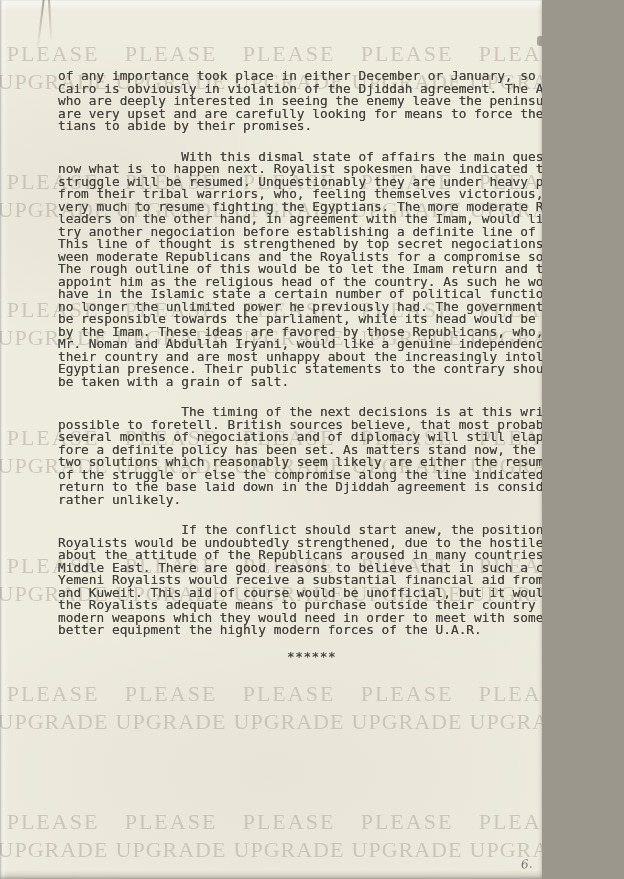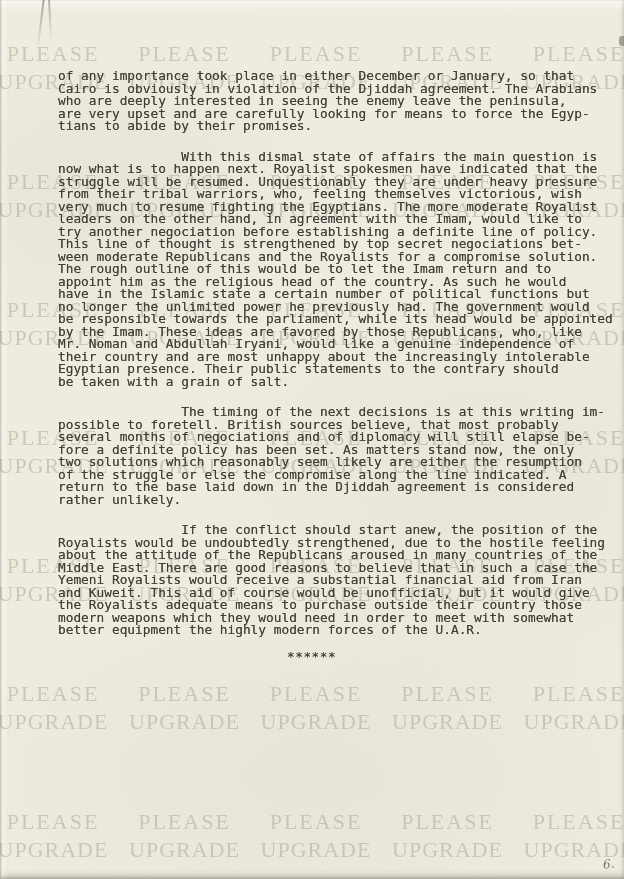--- a/index.html
+++ b/index.html
@@ -1,18 +1,18 @@
 <!DOCTYPE html>
 <html style="--paper: #eeebdf; --ink: #403e36; --watermark: #9e9888;"><head>
 <meta charset="utf-8">
 <style>
   html, body { margin: 0; padding: 0; background: #9c978c; }
   .page {
     position: relative;
-    width: 624px;
+    width: 542px;
     height: 879px;
     overflow: hidden;
     background-color: var(--paper, #eeebdf);
     background-image:
       radial-gradient(ellipse 320px 220px at 18% 22%, rgba(216,210,194,0.30), transparent 70%),
       radial-gradient(ellipse 420px 320px at 78% 55%, rgba(219,213,199,0.28), transparent 72%),
       radial-gradient(ellipse 500px 260px at 50% 88%, rgba(213,207,191,0.25), transparent 75%),
       linear-gradient(to bottom, rgba(255,255,255,0.65), rgba(255,255,255,0) 11px),
       linear-gradient(to right, rgba(255,255,255,0.55), rgba(255,255,255,0) 8px),
       linear-gradient(to top, rgba(130,125,110,0.30), rgba(130,125,110,0) 9px),

